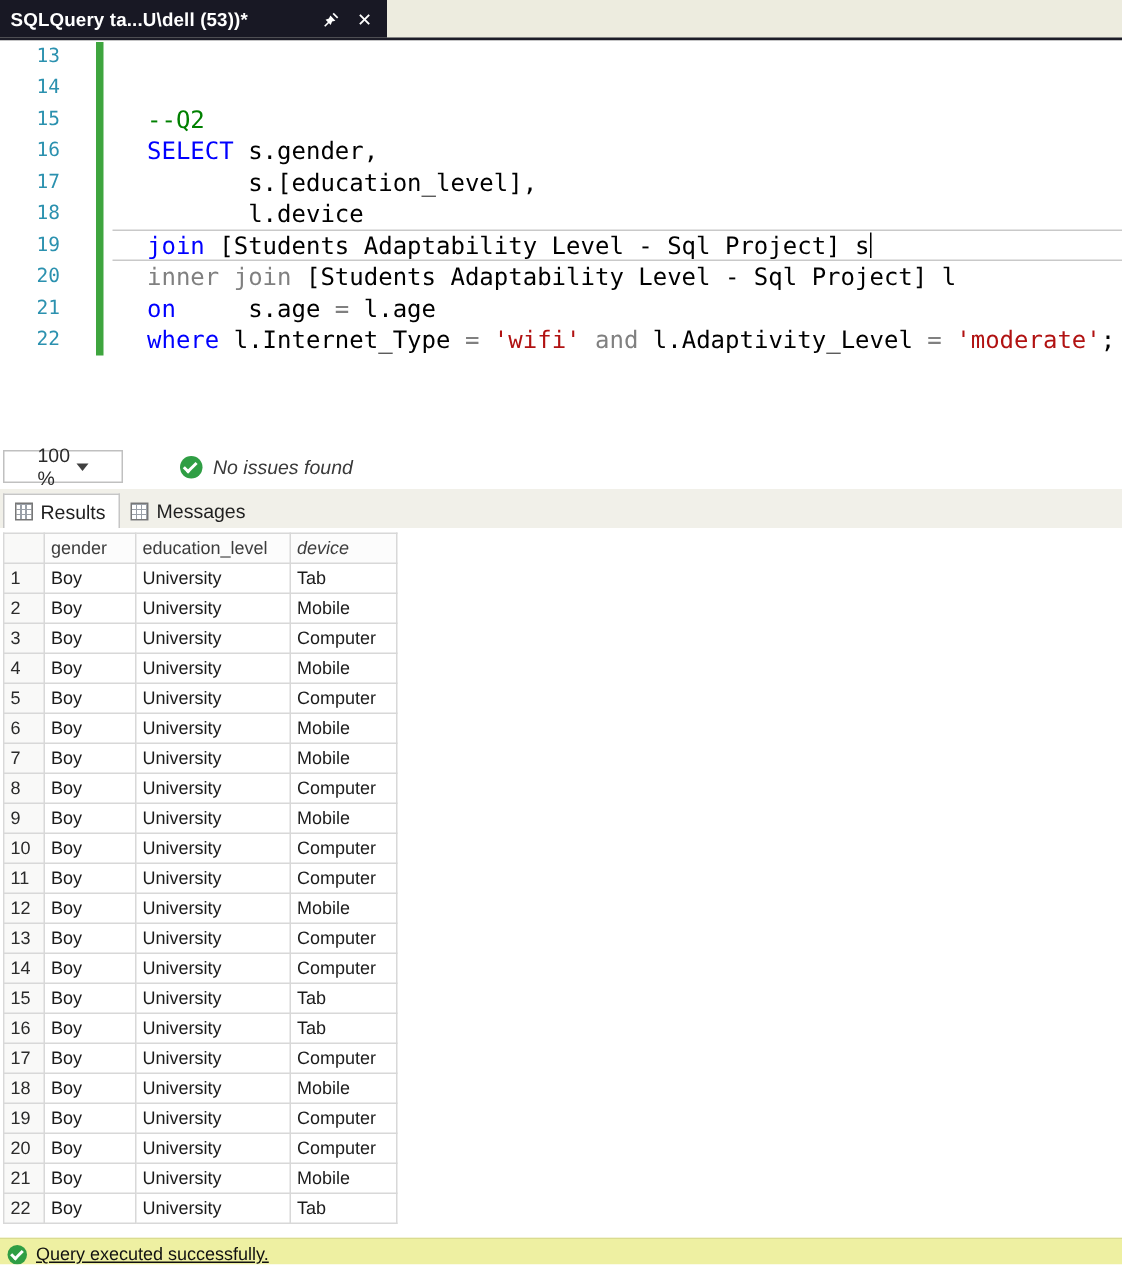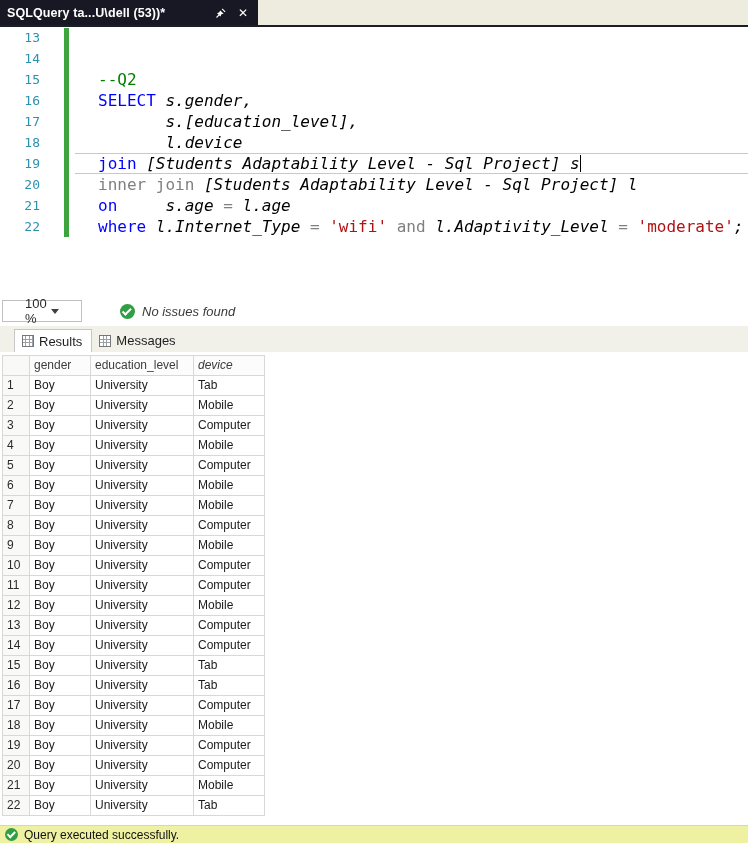--- a/index.html
+++ b/index.html
@@ -24,21 +24,21 @@
   
   .editor{position:relative;height:269px;background:#fff;flex-shrink:0;
     font-family:"DejaVu Sans Mono","Liberation Mono",monospace;font-size:16px;}
   .change-bar{position:absolute;left:64px;top:1px;width:5px;height:209px;
     background:var(--change_bar);}
   .code-line{position:relative;height:21px;line-height:21px;white-space:pre;}
   .ln{position:absolute;left:0;top:0;width:40px;text-align:right;
     color:var(--ln);font-size:13px;line-height:21px;}
   .code{display:block;margin-left:98px;}
   .tok-kw{color:var(--kw);} .tok-com{color:var(--com);}
-  .tok-gr{color:var(--gr);} .tok-str{color:var(--str);} .tok-pl{color:#000;font-style:italic;}
+  .tok-gr{color:var(--gr);} .tok-str{color:var(--str);} .tok-pl{color:#000;}
   .current-box{position:absolute;left:75px;right:0;height:21px;
     border-top:1px solid #c9c9c9;border-bottom:1px solid #c9c9c9;
     box-sizing:border-box;pointer-events:none;}
   .cursor{position:absolute;width:1px;height:17px;background:#000;}
 
   
   .zoombar{height:30px;display:flex;align-items:center;background:#fff;flex-shrink:0;}
   .zoom-combo{margin-left:2px;width:80px;height:22px;border:1px solid #c0c0c0;
     display:flex;align-items:center;justify-content:space-between;padding:0 22px;
     box-sizing:border-box;font-size:13px;color:#2a2a2a;background:#fff;cursor:default;}
@@ -46,21 +46,21 @@
     border-right:4px solid transparent;border-top:5px solid #404040;}
   .issues{display:flex;align-items:center;gap:7px;margin-left:38px;
     font-size:13px;color:#3a3a3a;font-style:italic;}
   .check-circle{width:15px;height:15px;border-radius:50%;background:var(--success);
     display:flex;align-items:center;justify-content:center;flex-shrink:0;}
   .check-circle .tick{width:7px;height:3px;border-left:2px solid #fff;
     border-bottom:2px solid #fff;transform:rotate(-45deg) translate(0,-1px);}
 
   
   .rtabs{height:26px;background:#f1f0e9;display:flex;align-items:flex-end;
-    padding-left:14px;flex-shrink:0;}
+    padding-left:2px;flex-shrink:0;}
   .rtab{display:flex;align-items:center;gap:5px;font-size:13px;color:#1f1f1f;
     padding:0 9px 0 7px;height:23px;box-sizing:border-box;cursor:default;}
   .rtab.active{background:#fff;border:1px solid #c6c6c6;border-bottom:none;}
   .sheet-icon{width:12px;height:12px;box-sizing:border-box;border:1px solid #777;
     background-color:#fff;
     background-image:repeating-linear-gradient(0deg,transparent 0 2.5px,#9aa0a8 2.5px 3.5px),
       repeating-linear-gradient(90deg,transparent 0 2.5px,#9aa0a8 2.5px 3.5px);}
 
   
   .grid-area{flex:1;background:#fff;position:relative;overflow:hidden;}
@@ -73,22 +73,22 @@
   #results-grid th:nth-child(2){width:52px;}
   #results-grid th:nth-child(3){width:94px;}
   #results-grid th:nth-child(4){width:62px;font-style:italic;}
   #results-grid td{background:#fff;}
 
   .watermark{position:absolute;left:318px;top:430px;color:rgba(182,182,182,.62);
     font-size:30px;font-weight:700;direction:rtl;pointer-events:none;margin-top:40px;}
 
   
   .footer{height:18px;background:var(--footer_bg);border-top:1px solid #dadc92;
-    display:flex;align-items:center;gap:6px;padding-left:5px;font-size:12px;
-    color:#111;flex-shrink:0;box-sizing:border-box;}
+    display:flex;align-items:flex-end;gap:6px;padding-left:5px;font-size:12px;
+    color:#111;flex-shrink:0;box-sizing:border-box;text-decoration:underline;}
   .footer .check-circle{width:13px;height:13px;}
   .footer .tick{width:6px;height:3px;}
 </style>
 </head>
 <body>
 
 <div class="window">
 
   <div class="tabstrip">
     <div class="doc-tab">

